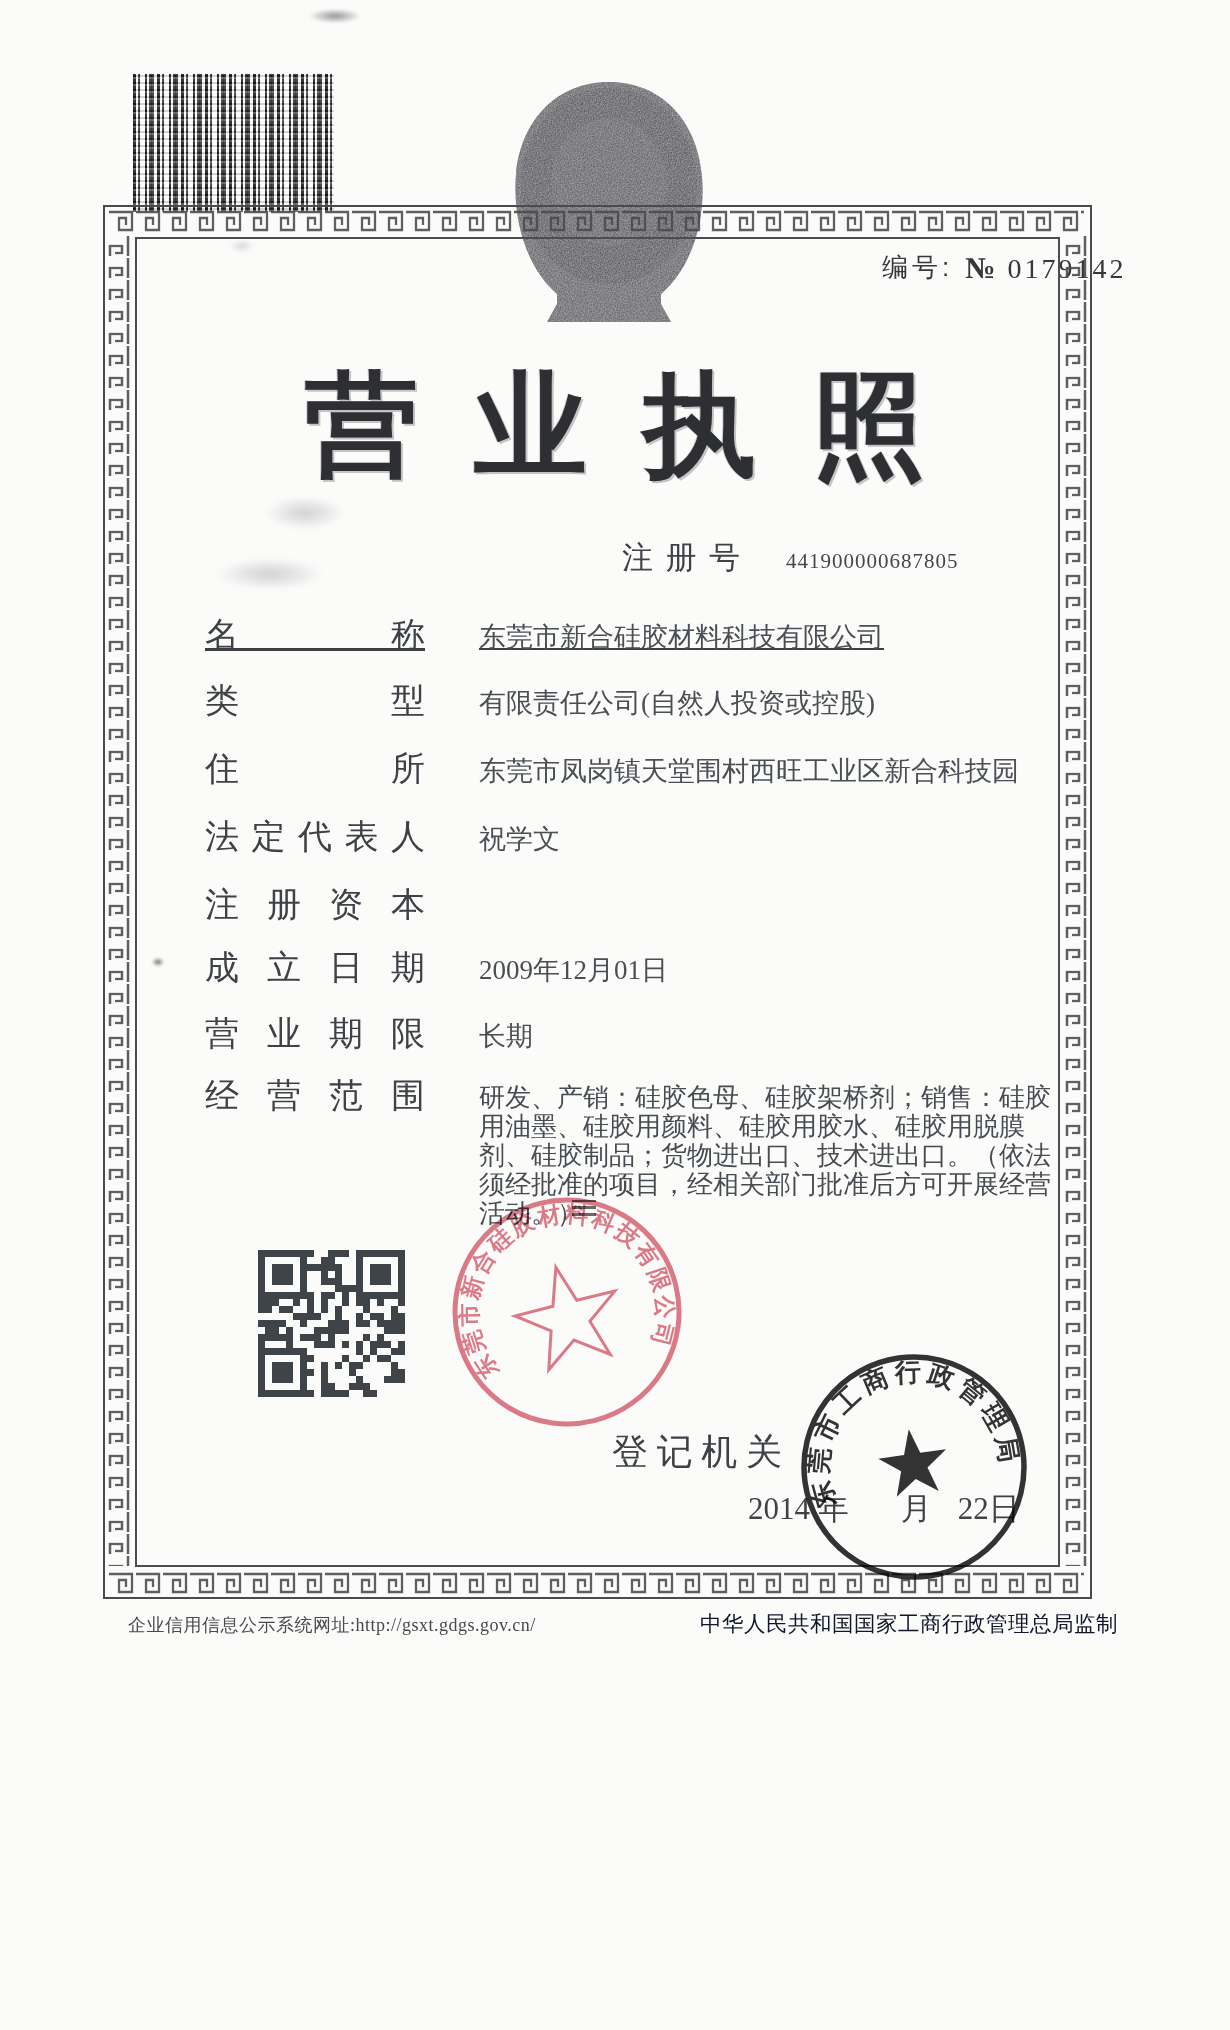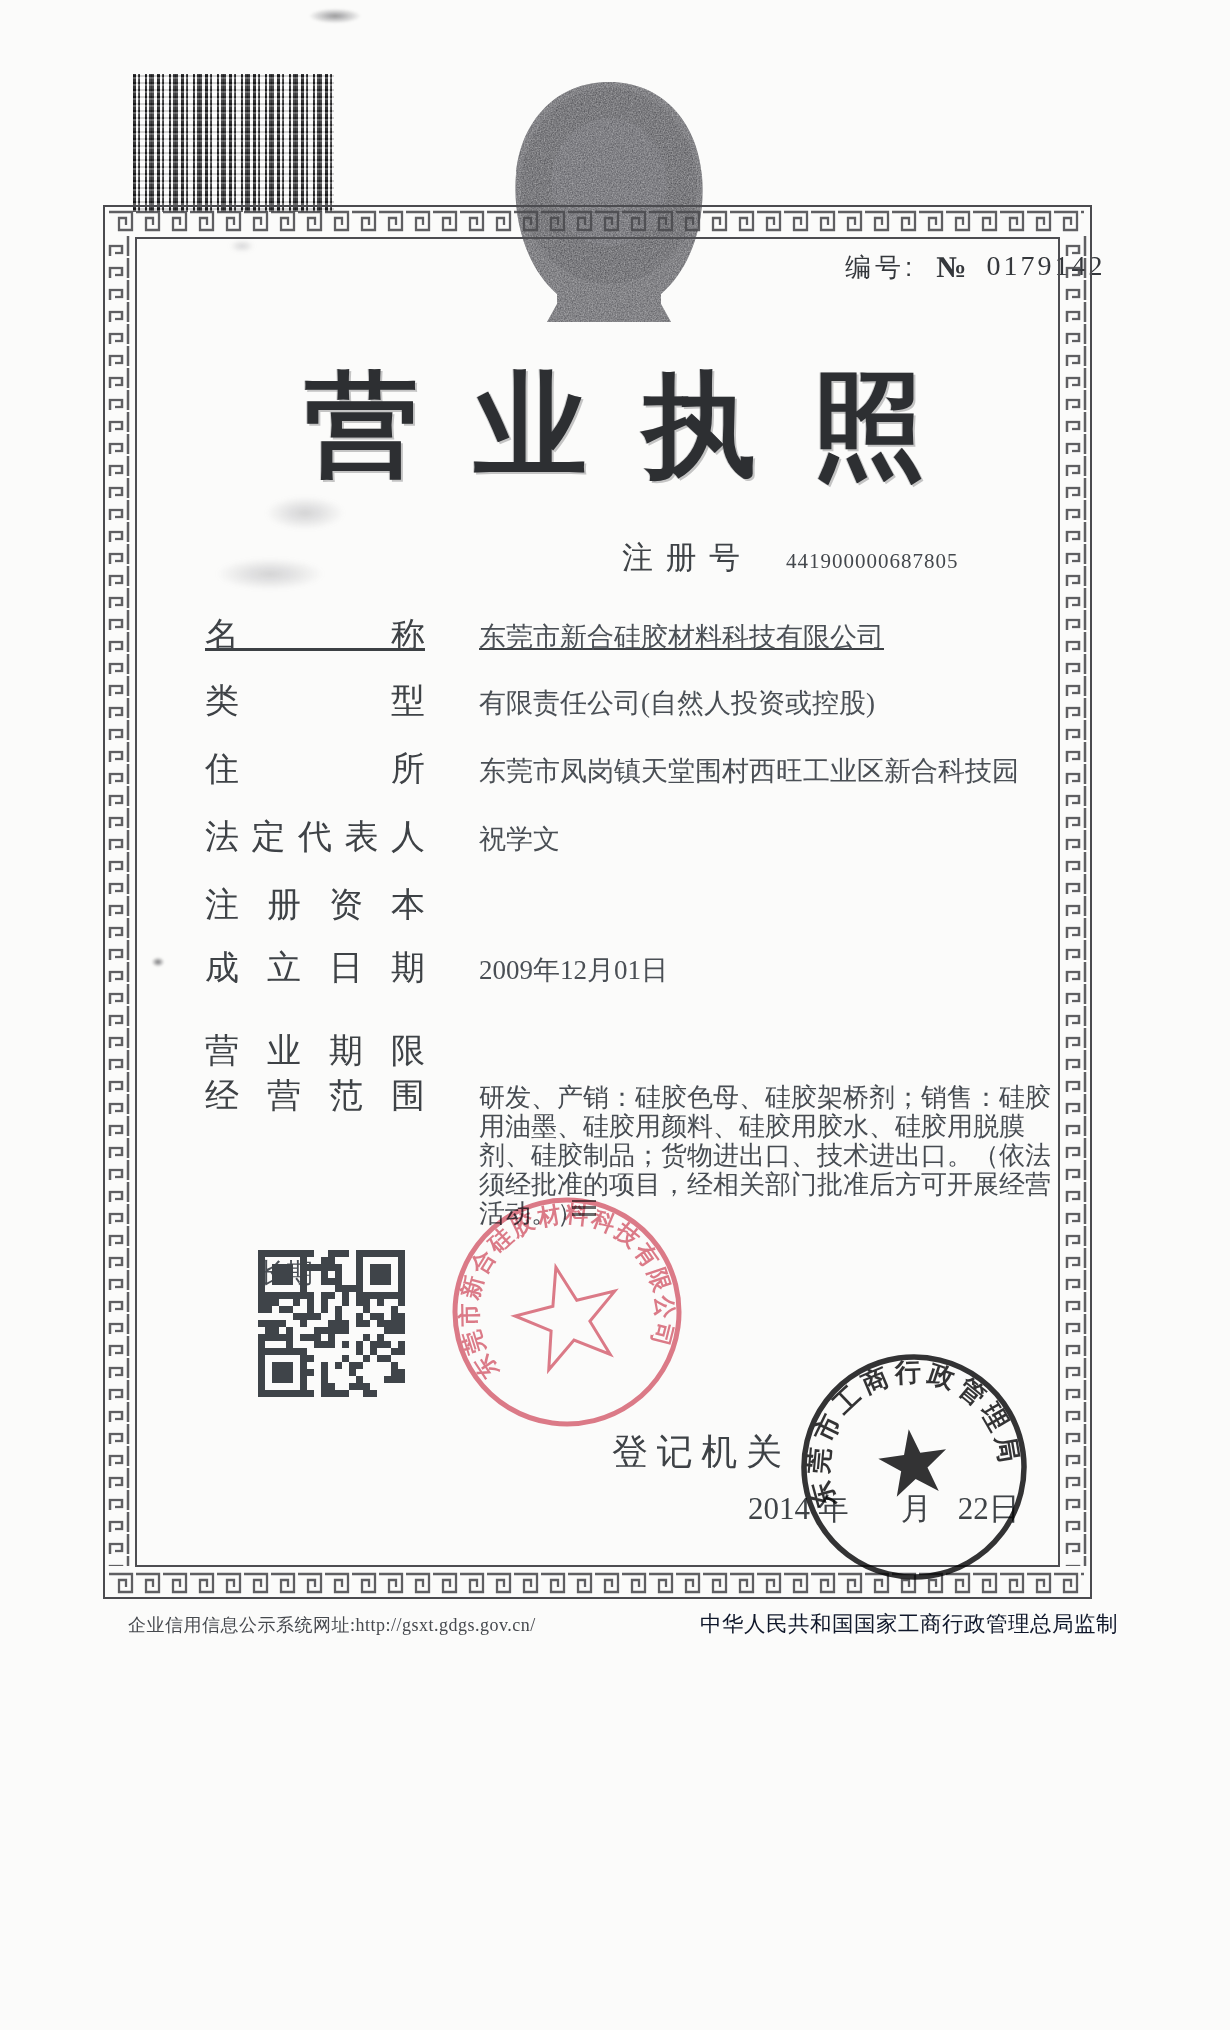--- a/index.html
+++ b/index.html
@@ -28,21 +28,21 @@
       repeating-linear-gradient(90deg,
         rgba(18,18,20,.95) 0 3px,  rgba(255,255,255,0) 3px 5px,
         rgba(18,18,20,.80) 5px 7px, rgba(255,255,255,0) 7px 12px,
         rgba(18,18,20,.92) 12px 14px, rgba(255,255,255,0) 14px 16px,
         rgba(18,18,20,.85) 16px 21px, rgba(255,255,255,0) 21px 24px),
       repeating-linear-gradient(90deg, rgba(10,10,12,.5) 0 1px, transparent 1px 6px);
     filter:contrast(1.05);
   }
   .emblem{position:absolute;left:503px;top:74px;}
 
-  .serial{position:absolute;left:845px;top:250px;display:flex;gap:20px;align-items:flex-start;color:#35383c;}
+  .serial{position:absolute;left:882px;top:250px;display:flex;gap:12px;align-items:flex-end;color:#35383c;}
   .serial .s-label{font-size:26px;letter-spacing:4px;}
   .serial .s-no{font-family:"Liberation Serif",serif;font-weight:bold;font-size:30px;}
   .serial .s-digits{font-family:"Liberation Serif",serif;font-size:28px;letter-spacing:3px;}
 
   
   .title{position:absolute;left:50%;top:350px;transform:translateX(-50%);
     font-size:113px;font-weight:bold;white-space:nowrap;
     letter-spacing:56px;padding-left:56px;color:#2d2f32;
     text-shadow:2px 2px 0 rgba(70,70,74,.30), -1px 0 0 rgba(70,70,74,.25);}
 
@@ -50,21 +50,21 @@
   .regrow{position:absolute;left:622px;top:537px;display:flex;align-items:baseline;}
   .regrow .rlabel{width:118px;text-align:justify;text-align-last:justify;
     font-size:31px;color:#3f4347;}
   .regrow .rvalue{margin-left:46px;font-family:"Liberation Serif",serif;
     font-size:21px;letter-spacing:1px;color:#43474c;}
 
   
   .fields{position:absolute;left:205px;top:615px;width:860px;}
   .frow{position:absolute;left:0;display:flex;align-items:flex-start;}
   .frow.r0{top:0;text-decoration:underline;}   .frow.r1{top:66px;}  .frow.r2{top:134px;} .frow.r3{top:202px;}
-  .frow.r4{top:270px;gap:40px;}.frow.r5{top:333px;} .frow.r6{top:416px;flex-direction:column;} .frow.r7{top:461px;}
+  .frow.r4{top:270px;gap:40px;}.frow.r5{top:333px;} .frow.r6{top:399px;} .frow.r7{top:461px;}
   .flabel{width:220px;flex:0 0 220px;text-align:justify;text-align-last:justify;
     font-size:34px;color:#3e4246;line-height:1.15;}
   .fvalue{margin-left:54px;width:576px;font-size:27px;line-height:1.3;
     color:#4a4f55;padding-top:5px;font-family:"Liberation Serif",serif;}
   .frow.scope .fvalue{font-size:26px;line-height:29px;padding-top:7px;color:#474c52;}
   .scope-mark{position:absolute;left:572px;top:1200px;width:24px;height:16px;opacity:.75;
     background:repeating-linear-gradient(0deg,#3a3a3c 0 3px,transparent 3px 7px);}
 
   
   .qr{position:absolute;left:258px;top:1250px;width:147px;height:147px;

